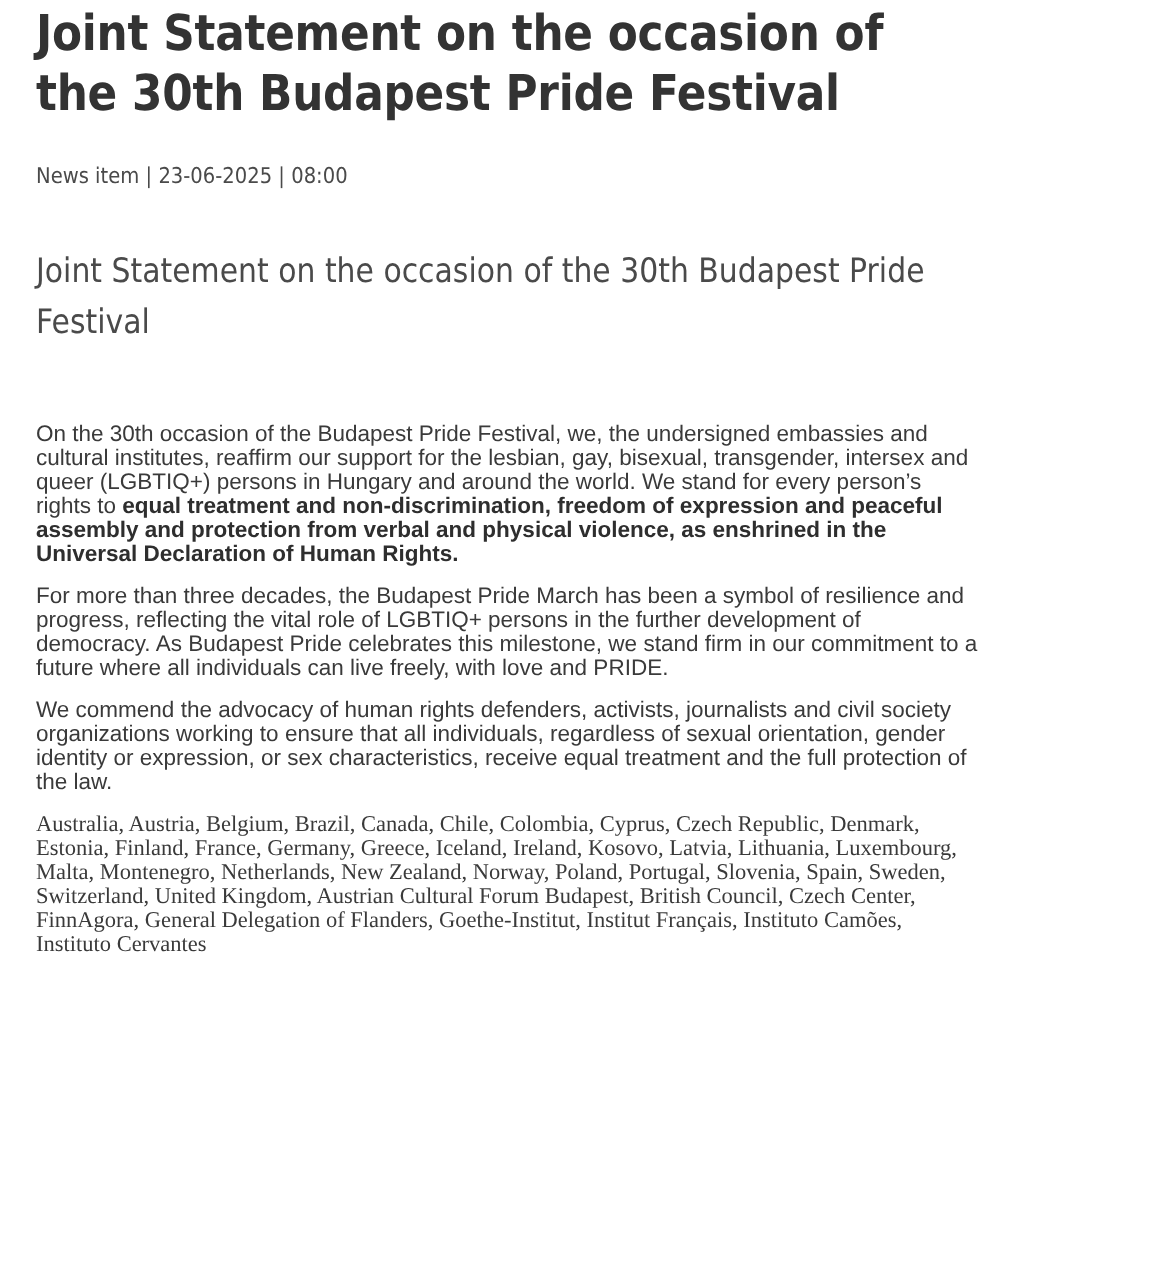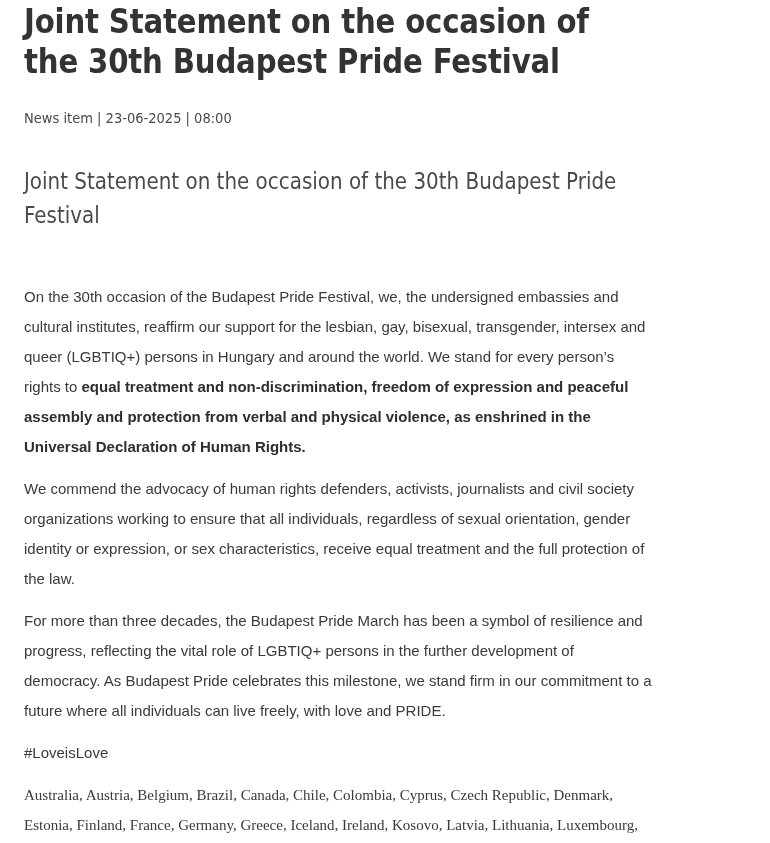--- a/index.html
+++ b/index.html
@@ -64,21 +64,21 @@
   }
 
   
   .article-body {
     padding-top: 50px;
   }
   .article-body p {
     margin: 0 0 12px 0;
     font-family: "Liberation Sans", sans-serif;
     font-size: 15px;
-    line-height: 30px;
+    line-height: 16px;
     color: #3a3a3a;
     max-width: 722px;
   }
   .article-body p:last-child {
     margin-bottom: 0;
     font-family: Liberation Serif, serif;
   }
   .article-body strong {
     font-weight: 700;
     color: #2e2e2e;
@@ -105,23 +105,22 @@
   <h1 class="article-title">Joint Statement on the occasion of the 30th Budapest Pride Festival</h1>
 
   <div class="article-meta">News item | 23-06-2025 | 08:00</div>
 
   <h2 class="article-subtitle">Joint Statement on the occasion of the 30th Budapest Pride Festival</h2>
 
   <div class="article-body">
 
     <p><span>On the 30th occasion of the Budapest Pride Festival, we, the undersigned embassies and cultural institutes, reaffirm our support for the lesbian, gay, bisexual, transgender, intersex and queer (LGBTIQ+) persons in Hungary and around the world. We stand for every person’s rights to </span><strong>equal treatment and non-discrimination, freedom of expression and peaceful assembly and protection from verbal and physical violence, as enshrined in the Universal Declaration of Human Rights.</strong></p>
 
+    <p>For more than three decades, the Budapest Pride March has been a symbol of resilience and progress, reflecting the vital role of LGBTIQ+ persons in the further development of democracy. As Budapest Pride celebrates this milestone, we stand firm in our commitment to a future where all individuals can live freely, with love and PRIDE.</p>
+
     <p>We commend the advocacy of human rights defenders, activists, journalists and civil society organizations working to ensure that all individuals, regardless of sexual orientation, gender identity or expression, or sex characteristics, receive equal treatment and the full protection of the law.</p>
 
-    <p>For more than three decades, the Budapest Pride March has been a symbol of resilience and progress, reflecting the vital role of LGBTIQ+ persons in the further development of democracy. As Budapest Pride celebrates this milestone, we stand firm in our commitment to a future where all individuals can live freely, with love and PRIDE.</p>
-
-    <p class="hashtag">#LoveisLove</p>
 
 
     <p class="signatories">Australia, Austria, Belgium, Brazil, Canada, Chile, Colombia, Cyprus, Czech Republic, Denmark, Estonia, Finland, France, Germany, Greece, Iceland, Ireland, Kosovo, Latvia, Lithuania, Luxembourg, Malta, Montenegro, Netherlands, New Zealand, Norway, Poland, Portugal, Slovenia, Spain, Sweden, Switzerland, United Kingdom, Austrian Cultural Forum Budapest, British Council, Czech Center, FinnAgora, General Delegation of Flanders, Goethe-Institut, Institut Français, Instituto Camões, Instituto Cervantes</p>
 
   </div>
 </div>
 
 </body></html>

